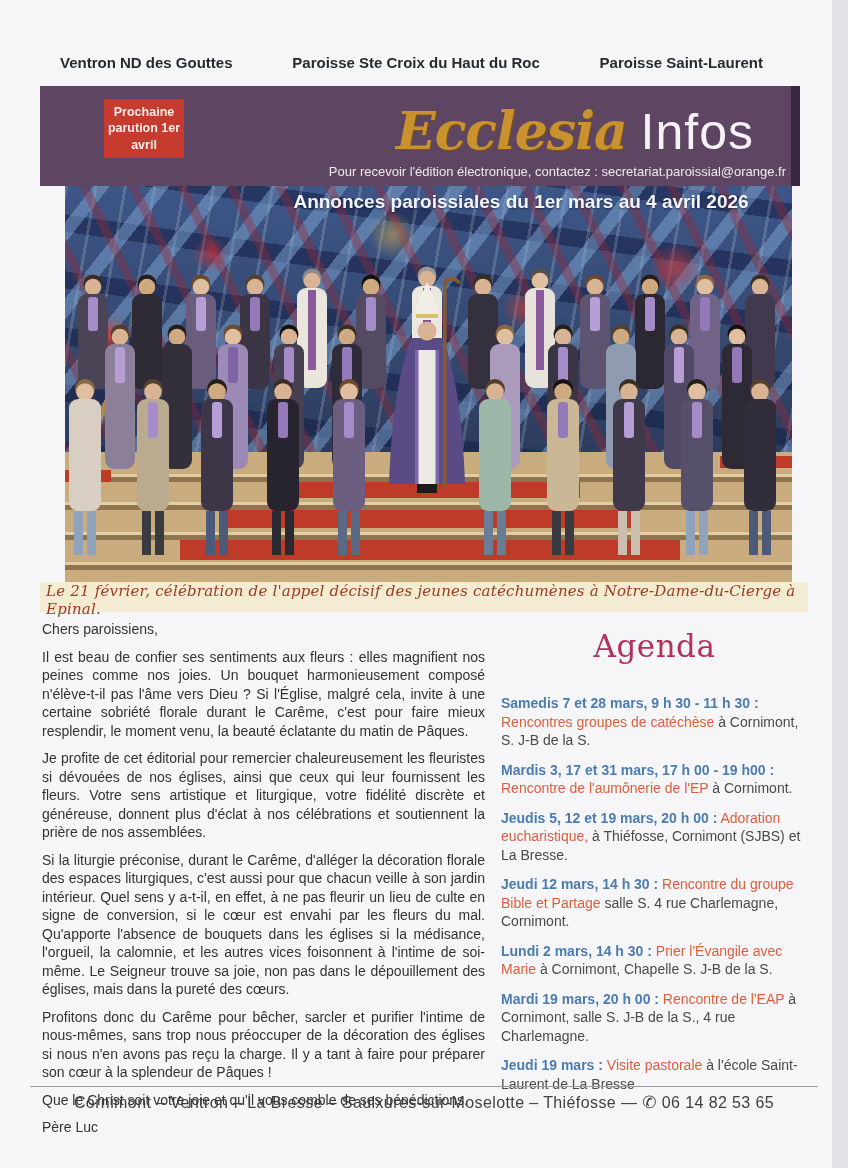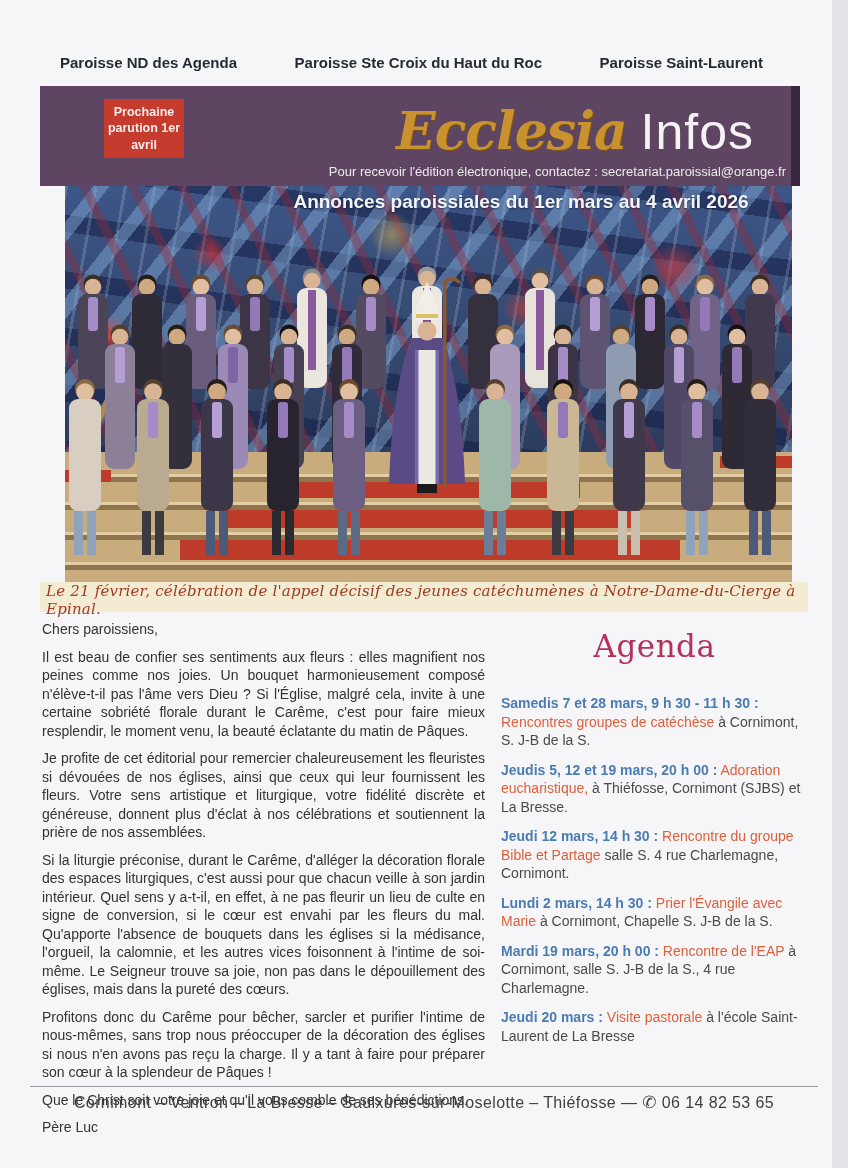--- a/index.html
+++ b/index.html
@@ -58,21 +58,21 @@
   .page-footer{position:absolute;left:30px;right:30px;top:1086px;border-top:1px solid #9a9aa0;
         text-align:center;padding-top:5px;font-size:16px;color:#3f3f42;letter-spacing:.4px;}
   .phone-icon{font-size:17px;}
 </style>
 </head>
 <body>
 
 <div class="page">
 
   <div class="parish-header">
-    <span>Paroisse ND des Agenda</span>
+    <span>Ventron ND des Gouttes</span>
     <span>Paroisse Ste Croix du Haut du Roc</span>
     <span>Paroisse Saint-Laurent</span>
   </div>
 
   <div class="banner">
     <div class="next-issue">Prochaine parution 1er avril</div>
     <div class="title-wrap">
       <span class="title-script">Ecclesia</span><span class="title-plain">Infos</span>
     </div>
     <div class="subscribe">Pour recevoir l'édition électronique, contactez : secretariat.paroissial@orange.fr</div>
@@ -354,41 +354,46 @@
       <p class="signature">Père Luc</p>
     </div>
     <div class="agenda-col">
       <div class="agenda-heading">Agenda</div>
       <div class="agenda-item">
         <span class="ag-date">Samedis 7 et 28 mars,  9 h 30 - 11 h 30 :</span>
         <span class="ag-title">Rencontres groupes de catéchèse</span>
         <span class="ag-detail">à Cornimont, S. J-B de la S.</span>
       </div>
       <div class="agenda-item">
+        <span class="ag-date">Mardis 3,  17 et 31 mars,  17 h 00 - 19 h00 :</span>
+        <span class="ag-title">Rencontre de l'aumônerie de l'EP</span>
+        <span class="ag-detail">à Cornimont.</span>
+      </div>
+      <div class="agenda-item">
         <span class="ag-date">Jeudis 5, 12 et 19 mars, 20 h 00 :</span>
         <span class="ag-title">Adoration eucharistique,</span>
         <span class="ag-detail">à Thiéfosse, Cornimont (SJBS) et La Bresse.</span>
       </div>
       <div class="agenda-item">
         <span class="ag-date">Jeudi 12 mars, 14 h 30 :</span>
         <span class="ag-title">Rencontre du groupe Bible et Partage</span>
         <span class="ag-detail">salle S. 4 rue Charlemagne, Cornimont.</span>
       </div>
       <div class="agenda-item">
         <span class="ag-date">Lundi 2 mars, 14 h 30 :</span>
         <span class="ag-title">Prier l'Évangile avec Marie</span>
         <span class="ag-detail">à Cornimont, Chapelle S. J-B de la S.</span>
       </div>
       <div class="agenda-item">
         <span class="ag-date">Mardi 19 mars, 20 h 00 :</span>
         <span class="ag-title">Rencontre de l'EAP</span>
         <span class="ag-detail">à Cornimont, salle S. J-B de la S., 4 rue Charlemagne.</span>
       </div>
       <div class="agenda-item">
-        <span class="ag-date">Jeudi 20 mars :</span>
+        <span class="ag-date">Jeudi 19 mars :</span>
         <span class="ag-title">Visite pastorale</span>
         <span class="ag-detail">à l'école Saint-Laurent de La Bresse</span>
       </div>
     </div>
   </div>
 
   <div class="page-footer">
     <span>Cornimont – Ventron – La Bresse – Saulxures-sur-Moselotte – Thiéfosse</span>
     <span>—</span>
     <span class="phone-icon">✆</span>

